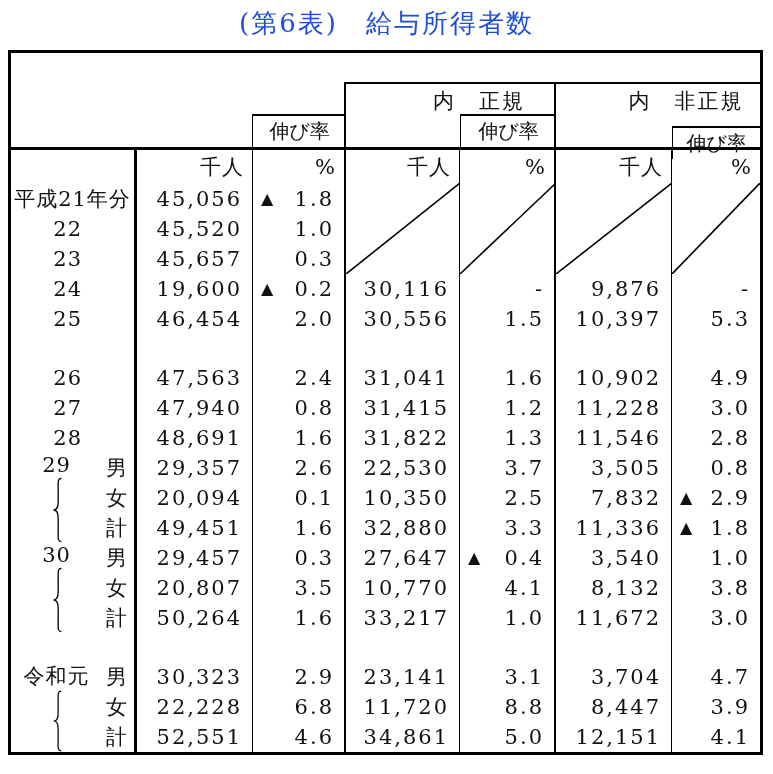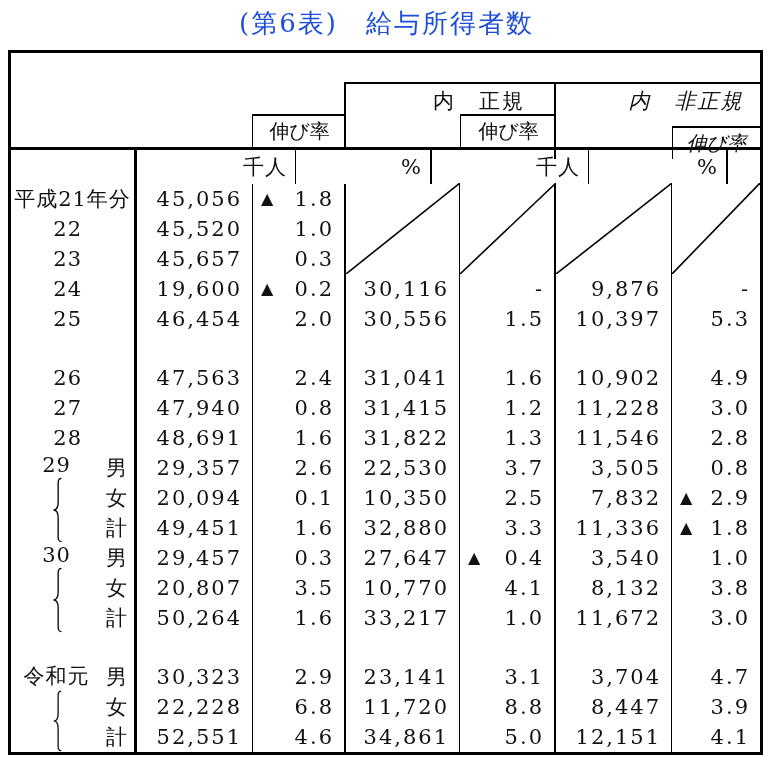--- a/index.html
+++ b/index.html
@@ -36,21 +36,21 @@
   .h-total{
     position:absolute;left:126px;top:15px;width:209px;
     text-align:center;font-size:21px;letter-spacing:2px;
   }
   .h-box-reg{
     position:absolute;left:333px;top:29px;width:212px;height:65px;
     box-sizing:border-box;border-left:2px solid #000;border-top:2px solid #000;
   }
   .h-box-nonreg{
     position:absolute;left:543px;top:29px;width:206px;height:77px;
-    box-sizing:border-box;border-left:2px solid #000;border-top:2px solid #000;font-style:italic;
+    box-sizing:border-box;border-left:2px solid #000;border-top:2px solid #000;
   }
   .h-box-label{
     position:absolute;left:0;top:3px;width:100%;
     text-align:center;font-size:21px;letter-spacing:2px;margin-left:28px;
   }
   .h-sub{
     position:absolute;right:0;bottom:0;height:33px;
     box-sizing:border-box;border-left:1px solid #000;border-top:2px solid #000;
     display:flex;align-items:center;justify-content:center;
     font-size:20px;
@@ -61,21 +61,21 @@
     position:absolute;left:241px;top:61px;width:94px;height:33px;
     box-sizing:border-box;border-left:1px solid #000;border-top:2px solid #000;
     display:flex;align-items:center;justify-content:center;
     font-size:20px;
   }
   
   .tbody{position:relative;height:602px;}
   .row{display:grid;grid-template-columns:126px 116px 93px 114px 96px 116px 88px;}
   .row-data,.row-units{font-size:21px;}
   .row-data{height:30px;line-height:30px;}
-  .row-units{height:34px;line-height:34px;gap:43px;}
+  .row-units{height:34px;line-height:34px;}
   .row-gap{height:29px;}
   .cell{box-sizing:border-box;position:relative;}
   .b3{border-right:3px solid #000;}
   .b2{border-right:2px solid #000;}
   .b1{border-right:1px solid #000;}
   .num{display:block;text-align:right;padding-right:10px;letter-spacing:2px;}
   .unit{display:block;text-align:right;padding-right:8px;letter-spacing:1px;}
   .neg{
     position:absolute;left:8px;top:0;height:100%;
     display:flex;align-items:center;font-size:16px;letter-spacing:0;

